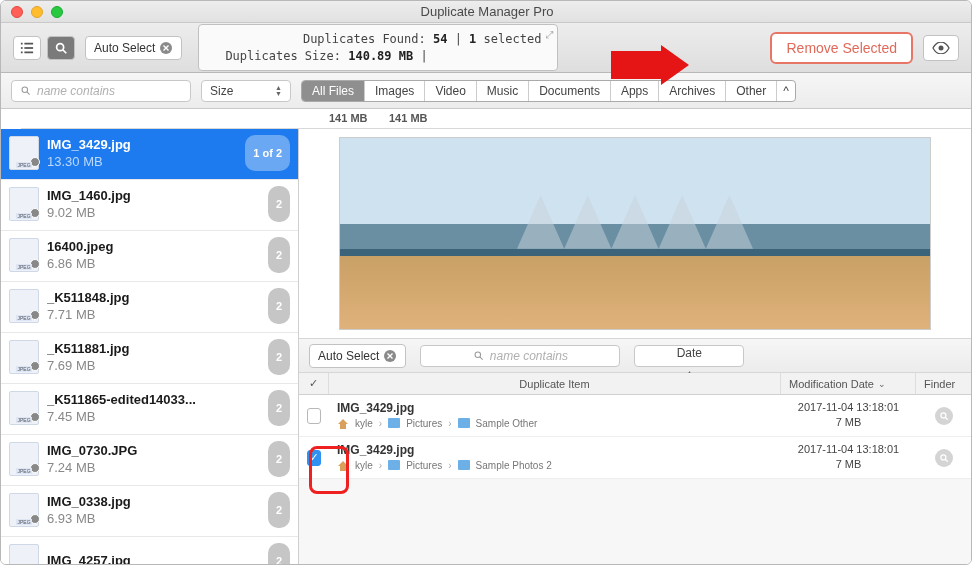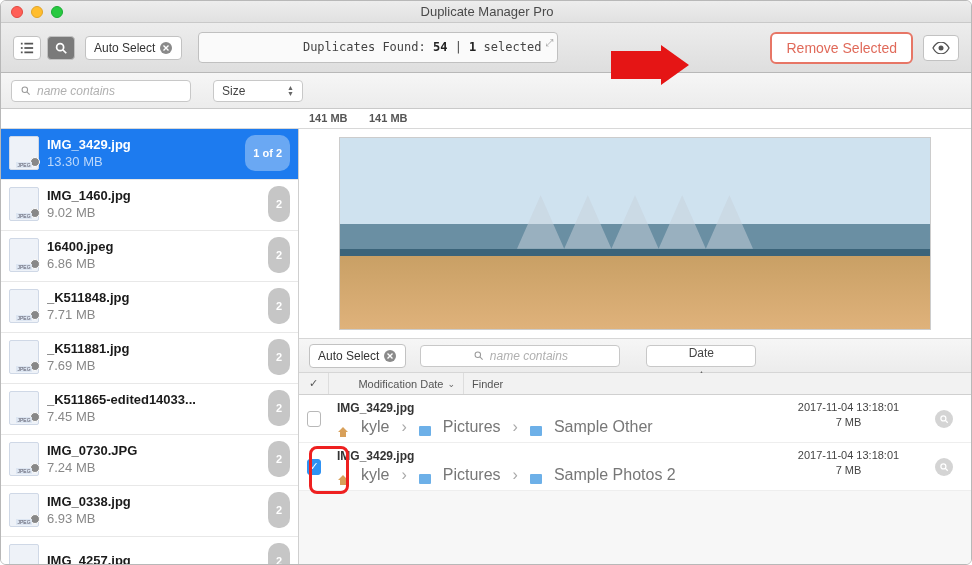--- a/index.html
+++ b/index.html
@@ -27,29 +27,29 @@
 
 .arrow-annot { position: absolute; left: 610px; top: 22px; z-index: 10; }
 
 .remove-btn { border: 2px solid #e77666; border-radius: 6px; background: #fff; color: #e06a5a; font-size: 14px; padding: 6px 14px; font-weight: 400; }
 .eye-btn { background: #fff; border: 1px solid #c2c2c2; border-radius: 4px; width: 36px; height: 26px; display: flex; align-items: center; justify-content: center; }
 
 
 .filterbar { height: 36px; background: linear-gradient(#f6f6f6, #ececec); border-bottom: 1px solid #c9c9c9; display: flex; align-items: center; padding: 0 10px; gap: 10px; }
 .search { background: #fff; border: 1px solid #c8c8c8; border-radius: 4px; height: 22px; display: flex; align-items: center; padding: 0 8px; width: 180px; color: #b0b0b0; font-style: italic; font-size: 12px; gap: 6px; }
 .search svg { width: 11px; height: 11px; fill: #9a9a9a; }
-.sort-select { background: #fff; border: 1px solid #c8c8c8; border-radius: 4px; height: 22px; padding: 0 8px; font-size: 12px; display: flex; align-items: center; gap: 10px; width: 90px; justify-content: space-between; color: #444; margin-left: 12px; }
+.sort-select { background: #fff; border: 1px solid #c8c8c8; border-radius: 4px; height: 22px; padding: 0 8px; font-size: 12px; display: flex; align-items: center; gap: 10px; width: 90px; justify-content: space-between; color: #444; }
 .segmented { display: flex; border: 1px solid #aaa; border-radius: 4px; overflow: hidden; background: #fff; }
 .segmented .seg { padding: 3px 10px; font-size: 12px; border-right: 1px solid #ccc; color: #444; }
 .segmented .seg:last-child { border-right: none; }
 .segmented .seg.active { background: #8f8f8f; color: #fff; }
 .segmented .seg.caret { padding: 3px 6px; }
 
 
-.sizerow { height: 20px; display: flex; border-bottom: 1px solid #d8d8d8; font-size: 11px; color: #555; font-weight: 600; }
+.sizerow { height: 20px; display: flex; border-bottom: 1px solid #d8d8d8; font-size: 11px; color: #555; font-weight: 600; margin-left: 20px; }
 .sizerow .cell { padding: 3px 10px; }
 
 
 .panes { display: flex; height: calc(100% - 22px - 50px - 36px - 20px); }
 .sidebar { width: 298px; border-right: 1px solid #cfcfcf; overflow-y: auto; background: #fff; }
 .content { flex: 1; display: flex; flex-direction: column; background: #f7f7f7; }
 
 
 .srow { display: flex; align-items: center; padding: 6px 8px 8px 8px; border-bottom: 1px solid #e8e8e8; gap: 8px; position: relative; min-height: 46px; }
 .srow .thumb { width: 30px; height: 34px; background: #eef2f8; border: 1px solid #cfd8e6; border-radius: 2px; position: relative; flex-shrink: 0; display: flex; align-items: flex-end; justify-content: center; }
@@ -75,32 +75,32 @@
 
 .dtoolbar { height: 34px; background: linear-gradient(#f6f6f6, #ececec); border-bottom: 1px solid #d6d6d6; display: flex; align-items: center; padding: 0 10px; gap: 14px; }
 .dtoolbar .search { width: 200px; justify-content: center; }
 .dtoolbar .sort-select { width: 110px; flex-direction: column; }
 
 
 .dheader { height: 22px; background: #f2f2f2; border-bottom: 1px solid #d0d0d0; display: flex; align-items: center; font-size: 11px; color: #555; }
 .dheader .col { padding: 0 8px; border-right: 1px solid #ddd; height: 100%; display: flex; align-items: center; }
 .dheader .col.check { width: 30px; justify-content: center; }
 .dheader .col.item { flex: 1; justify-content: center; }
-.dheader .col.mod { width: 135px; gap: 4px; justify-content: flex-end; }
+.dheader .col.mod { width: 135px; gap: 4px; }
 .dheader .col.find { width: 55px; border-right: none; }
 
 
 .drow { display: flex; border-bottom: 1px solid #eee; background: #fff; }
 .drow .c { padding: 6px 8px; display: flex; align-items: center; }
 .drow .c.check { width: 30px; justify-content: center; }
 .drow .c.item { flex: 1; flex-direction: column; align-items: flex-start; gap: 3px; }
 .drow .c.mod { width: 135px; flex-direction: column; align-items: center; gap: 3px; font-size: 11px; color: #444; }
 .drow .c.find { width: 55px; justify-content: center; }
 .drow .fname { font-size: 12px; font-weight: 600; color: #333; }
-.drow .path { font-size: 16px; color: #777; display: flex; align-items: flex-end; gap: 12px; }
+.drow .path { font-size: 10px; color: #777; display: flex; align-items: flex-start; gap: 6px; }
 .drow .path .sep { color: #aaa; }
 .folder-ic { width: 12px; height: 10px; background: #6db0e8; border-radius: 1px; display: inline-block; }
 .home-ic { width: 12px; height: 12px; display: inline-block; }
 .cb { width: 16px; height: 16px; border: 1px solid #b8b8b8; border-radius: 3px; background: #fff; display: flex; align-items: center; justify-content: center; }
 .cb.checked { background: #2f92f3; border-color: #2f92f3; color: #fff; font-size: 11px; }
 .mag { width: 18px; height: 18px; border-radius: 50%; background: #d4d4d4; display: flex; align-items: center; justify-content: center; color: #fff; }
 
 
 .annot-rect { position: absolute; border: 3px solid #ee2020; border-radius: 8px; pointer-events: none; }
 
@@ -143,20 +143,23 @@
     <svg viewBox="0 0 14 14">
         <circle cx="7" cy="7" r="6" fill="#8a8a8a"></circle>
         <path d="M4.5 4.5 L9.5 9.5 M9.5 4.5 L4.5 9.5" stroke="#fff" stroke-width="1.4"></path>
       </svg>
   </div>
 
   <div class="stats-box">
     <div style="text-align:right">
       <span>Duplicates Found: </span><b>54</b><span> | </span><b>1</b><span> selected</span>
     </div>
+    <div style="text-align:left; padding-left:10px;">
+      <span>Duplicates Size: </span><b>140.89 MB</b><span> | </span>
+    </div>
     <span class="expand">⤢</span>
   </div>
 
   <svg class="arrow-annot" width="80" height="40">
     <polygon points="0,6 50,6 50,0 78,20 50,40 50,34 0,34" fill="#e51515"></polygon>
   </svg>
 
   <div style="flex:1"></div>
   <button class="remove-btn">Remove Selected</button>
   <div class="eye-btn">
@@ -175,20 +178,31 @@
       </svg>
     <span>name contains</span>
   </div>
   <div class="sort-select">
     <span>Size</span>
     <span class="updown">
         <span>▲</span>
         <span>▼</span>
       </span>
   </div>
+  <div class="segmented" id="segmented-tabs">
+      <div class="seg active">All Files</div>
+      <div class="seg">Images</div>
+      <div class="seg">Video</div>
+      <div class="seg">Music</div>
+      <div class="seg">Documents</div>
+      <div class="seg">Apps</div>
+      <div class="seg">Archives</div>
+      <div class="seg">Other</div>
+      <div class="seg caret">^</div>
+    </div>
 </div>
 
 <div class="sizerow">
   <div style="width:298px;"></div>
   <div class="cell" style="width:60px;">141 MB</div>
   <div class="cell">141 MB</div>
 </div>
 
 <div class="panes">
   <div class="sidebar" id="sidebar-list">
@@ -308,20 +322,21 @@
         <span>Date</span>
         <span class="updown">
             <span>▲</span>
             <span>▼</span>
           </span>
       </div>
     </div>
 
     <div class="dheader">
       <div class="col check">✓</div>
+      <div class="col item">Duplicate Item</div>
       <div class="col mod">
           <span>Modification Date</span>
           <span class="chev">⌄</span>
         </div>
       <div class="col find">Finder</div>
     </div>
 
     <div id="detail-rows" style="position:relative;">
         <div class="drow">
     <div class="c check">

